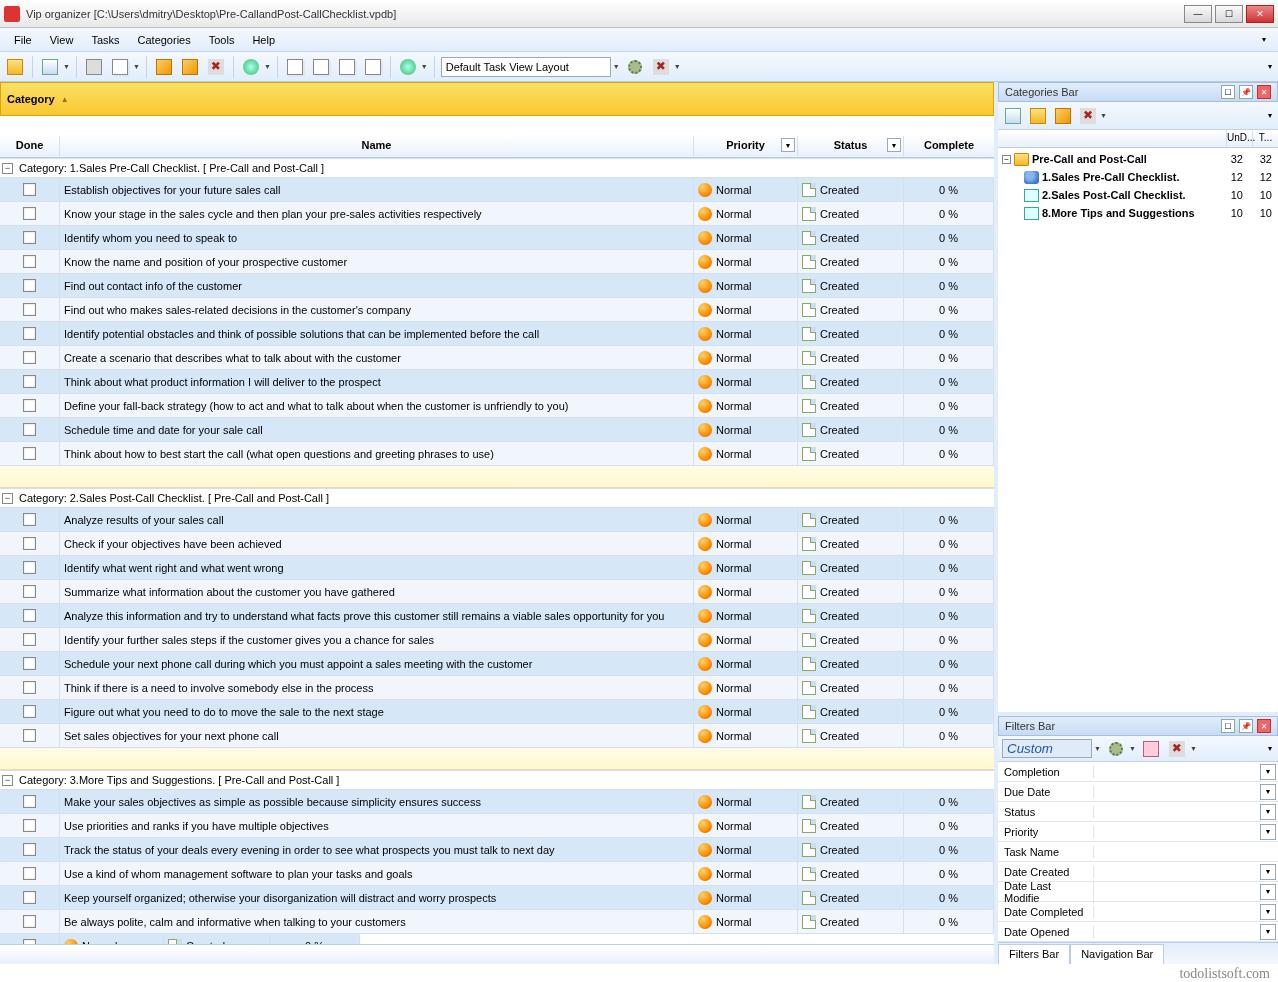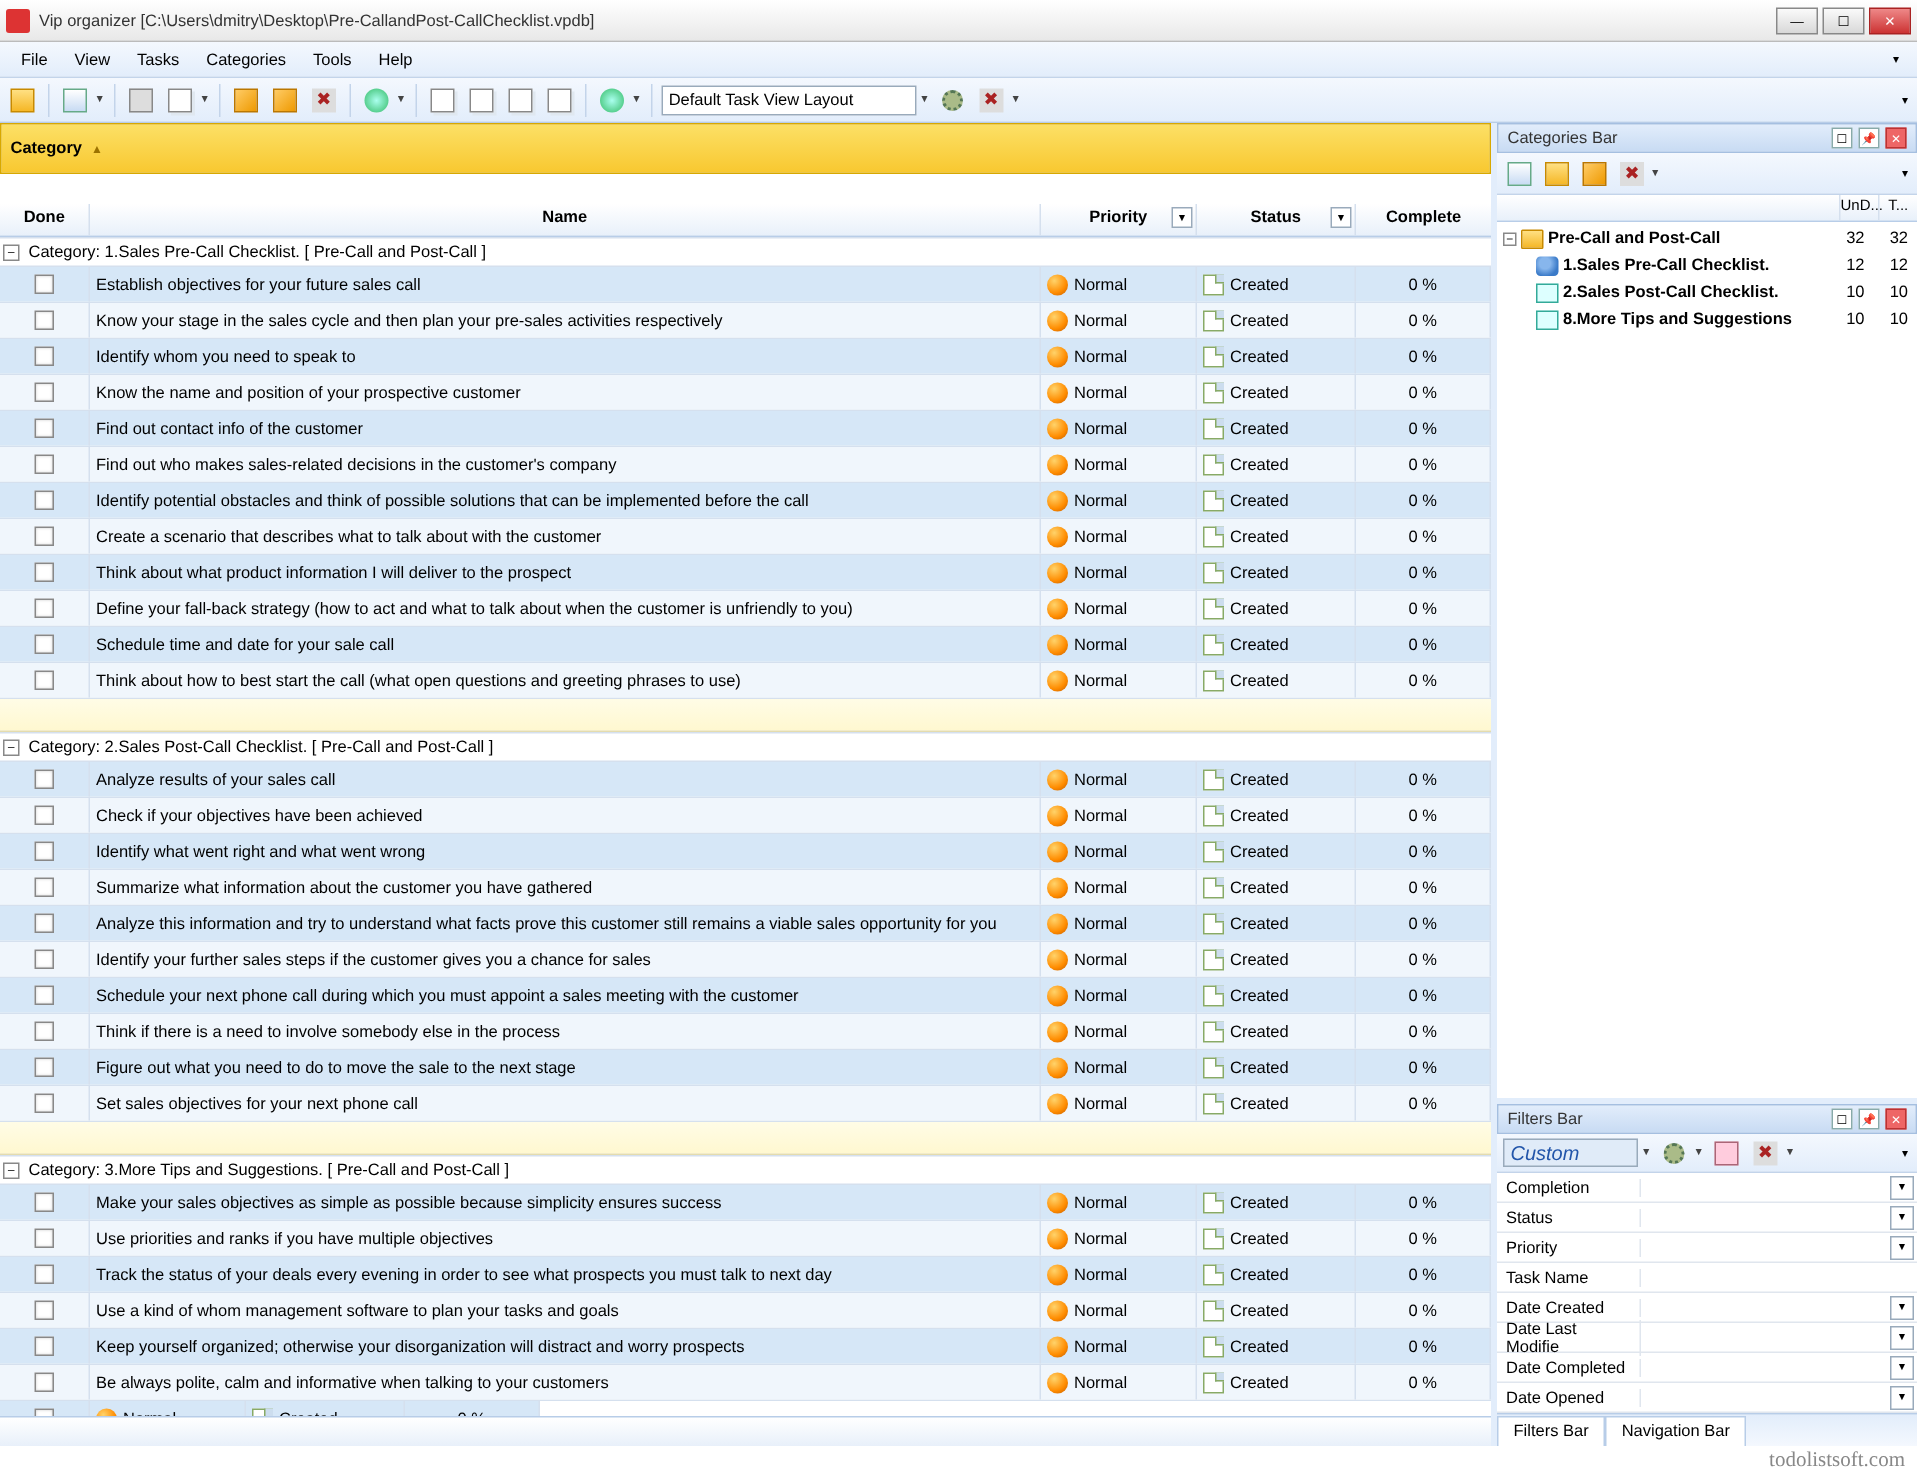--- a/index.html
+++ b/index.html
@@ -758,20 +758,25 @@
           <span class="tool-drop">▼</span>
         <div class="overflow-td" style="margin-left:auto">▾</div>
       </div>
       <div class="filter-rows" id="filter-rows">
           <div class="filter-row">
             <div class="filter-label">Completion</div>
             <div class="filter-val"></div>
             <div class="filter-drop">▼</div>
           </div>
           <div class="filter-row">
+            <div class="filter-label">Due Date</div>
+            <div class="filter-val"></div>
+            <div class="filter-drop">▼</div>
+          </div>
+          <div class="filter-row">
             <div class="filter-label">Status</div>
             <div class="filter-val"></div>
             <div class="filter-drop">▼</div>
           </div>
           <div class="filter-row">
             <div class="filter-label">Priority</div>
             <div class="filter-val"></div>
             <div class="filter-drop">▼</div>
           </div>
           <div class="filter-row">

